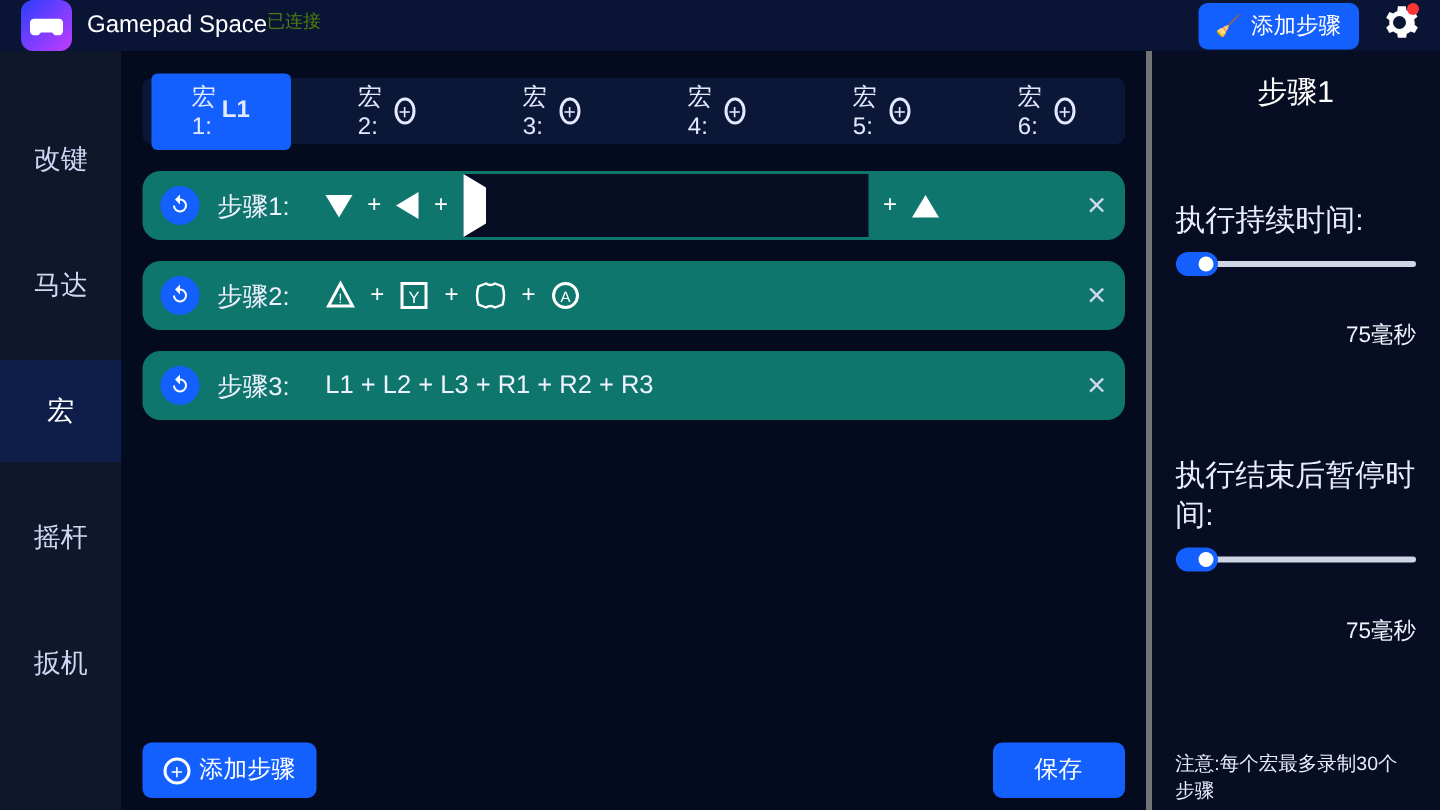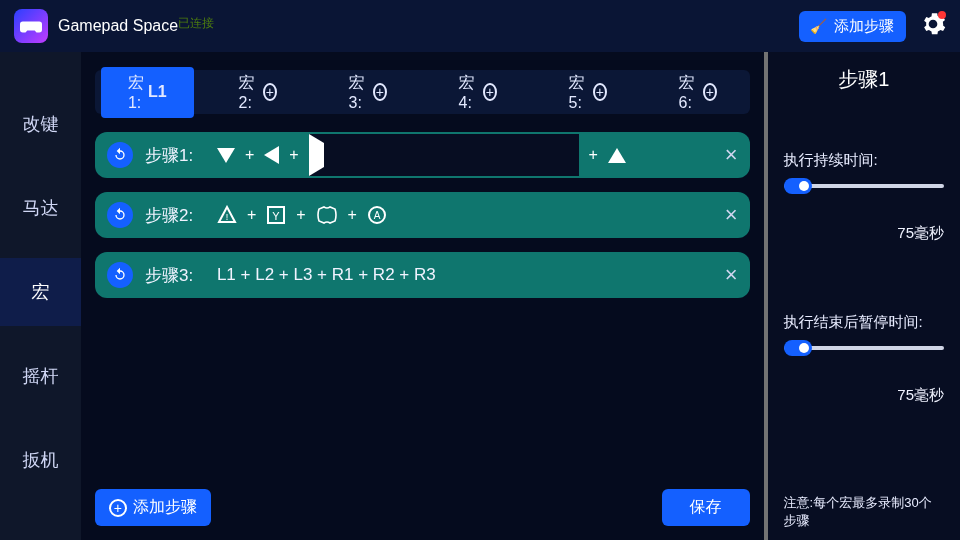--- a/index.html
+++ b/index.html
@@ -39,21 +39,21 @@
 .arrow.left { border-top: 9px solid transparent; border-bottom: 9px solid transparent; border-right: 15px solid #fff; }
 .arrow.right { border-top: 9px solid transparent; border-bottom: 9px solid transparent; border-left: 15px solid #fff; }
 .plus { font-size: 16px; color: #fff; }
 .close-x { font-size: 22px; color: #cfd6ef; cursor: pointer; }
 .bottom-bar { margin-top: auto; display: flex; align-items: center; }
 .add-step { background: #1460ff; border: none; color: #fff; font-size: 16px; padding: 8px 14px; border-radius: 6px; display: flex; align-items: center; gap: 6px; cursor: pointer; }
 .add-step .plus-circ { border-color: #fff; }
 .save-btn { margin-left: auto; background: #1460ff; border: none; color: #fff; font-size: 16px; padding: 8px 28px; border-radius: 6px; cursor: pointer; }
 .right { width: 270px; background: #070d22; border-left: 4px solid #737373; padding: 14px 16px 10px 16px; display: flex; flex-direction: column; }
 .right-title { text-align: center; font-size: 20px; margin-bottom: 58px; }
-.ctrl-label { font-size: 15px; color: #e8ecff; margin-bottom: 8px; }
+.ctrl-label { font-size: 20px; color: #e8ecff; margin-bottom: 8px; }
 .slider { position: relative; height: 16px; margin-bottom: 8px; cursor: pointer; }
 .slider .track { position: absolute; left: 0; right: 0; top: 6px; height: 4px; background: #d0d5e6; border-radius: 2px; }
 .slider .thumb { position: absolute; top: 0; left: 0; width: 28px; height: 16px; background: #1460ff; border-radius: 8px; }
 .slider .thumb::after { content: ""; position: absolute; right: 3px; top: 3px; width: 10px; height: 10px; background: #fff; border-radius: 50%; }
 .val-line { text-align: right; font-size: 15px; color: #f0f3ff; margin-bottom: 70px; margin-top: 22px; }
 .note { font-size: 13px; color: #e8ecff; margin-top: auto; }
 </style>
 </head>
 <body>
 

